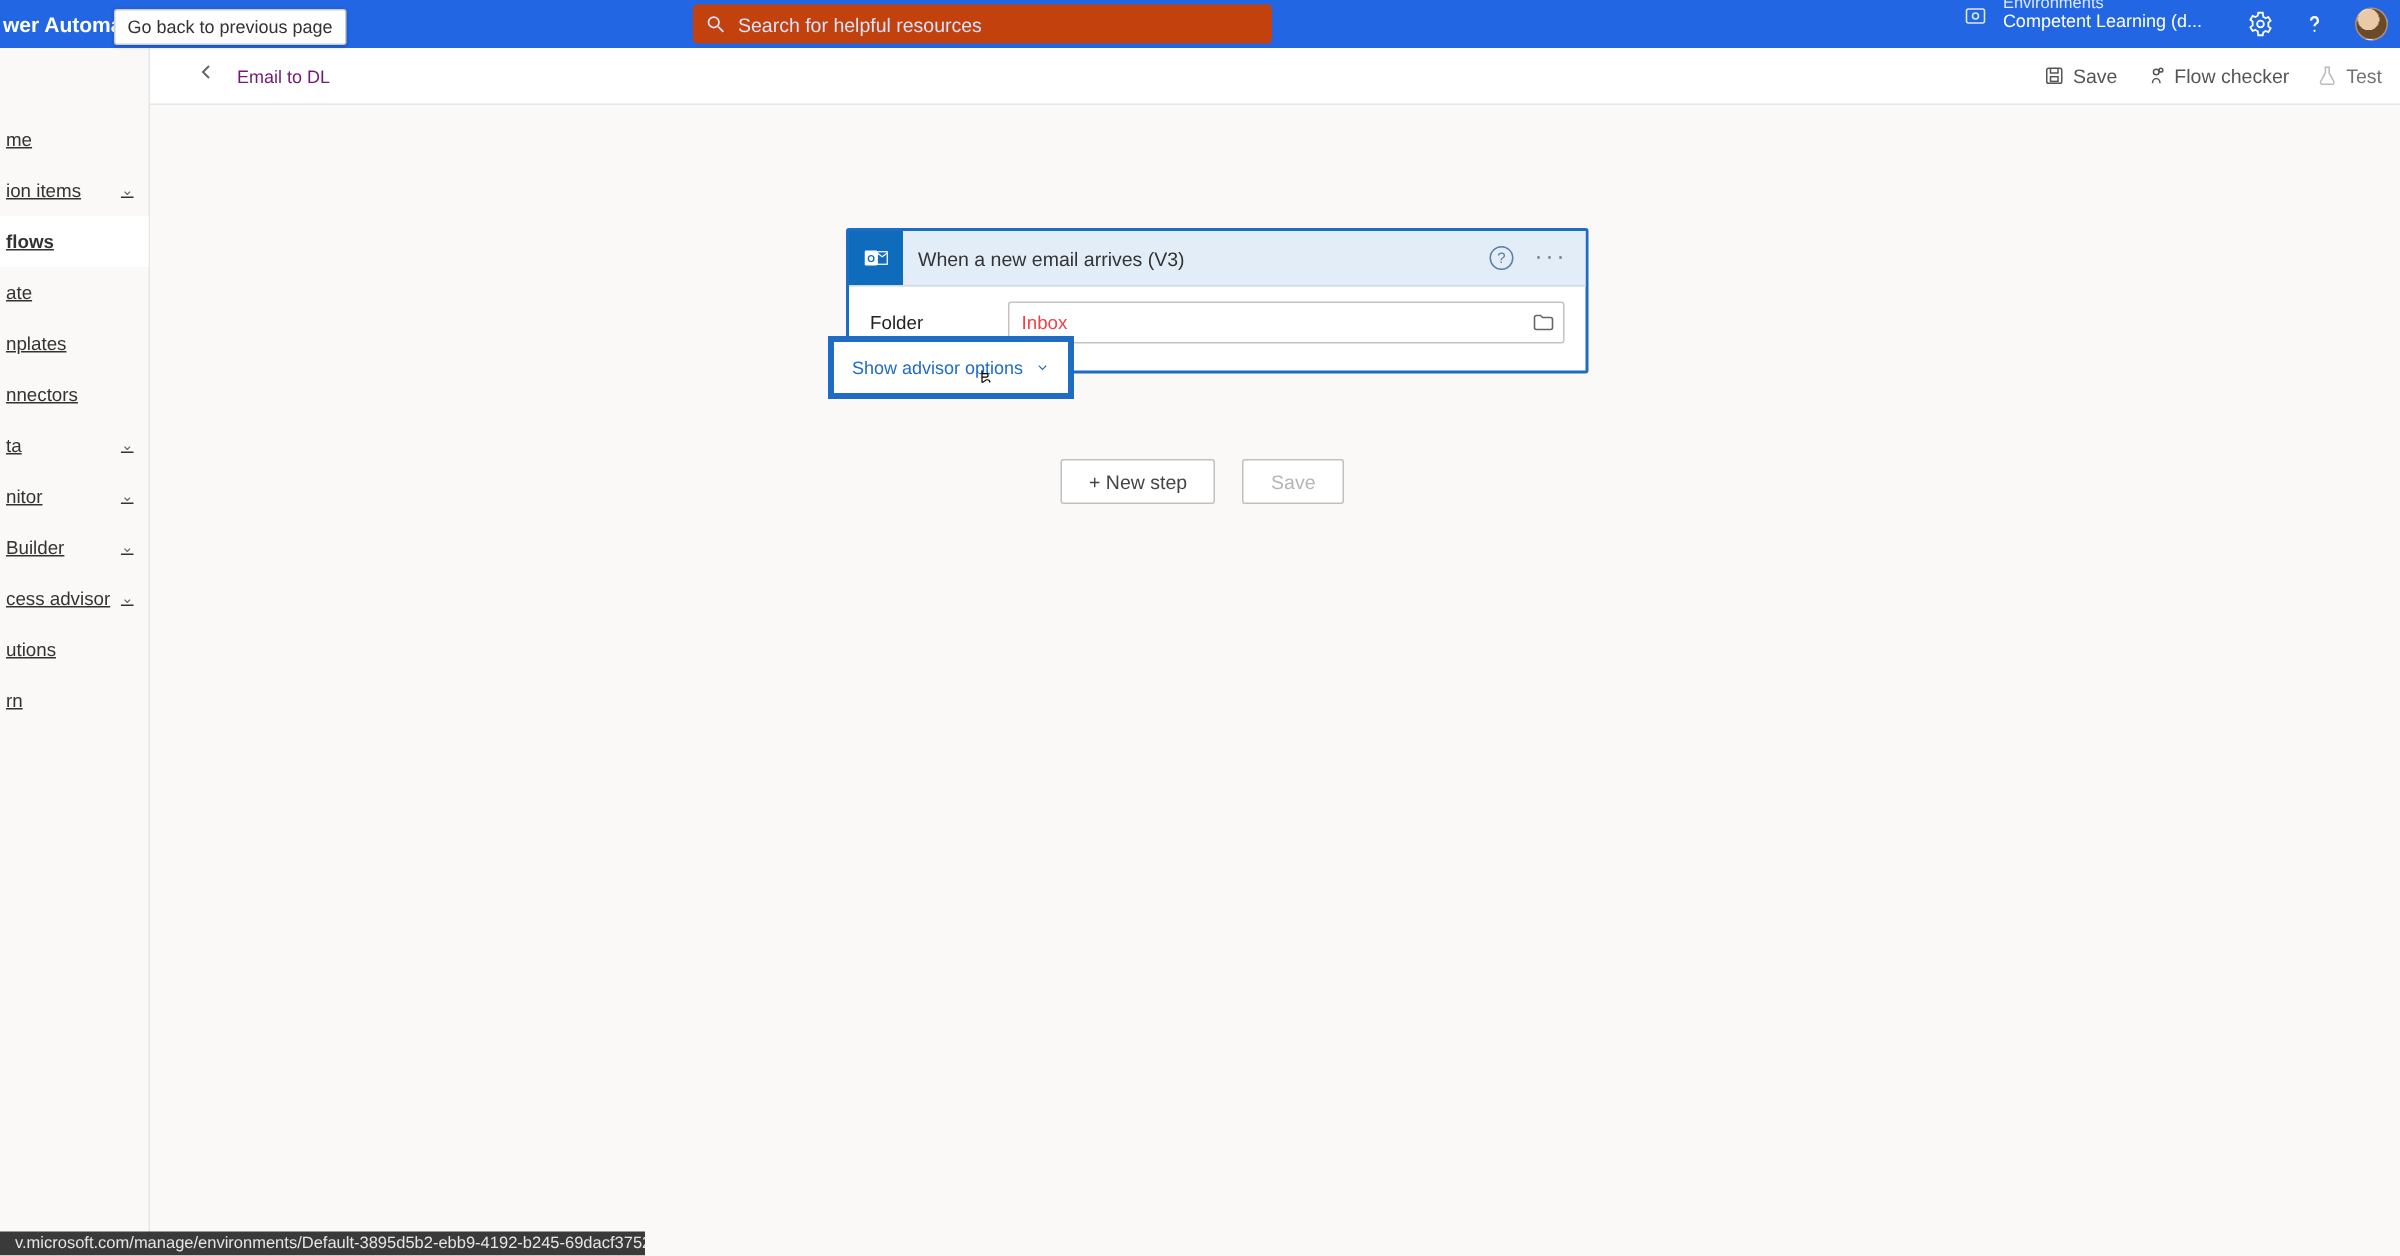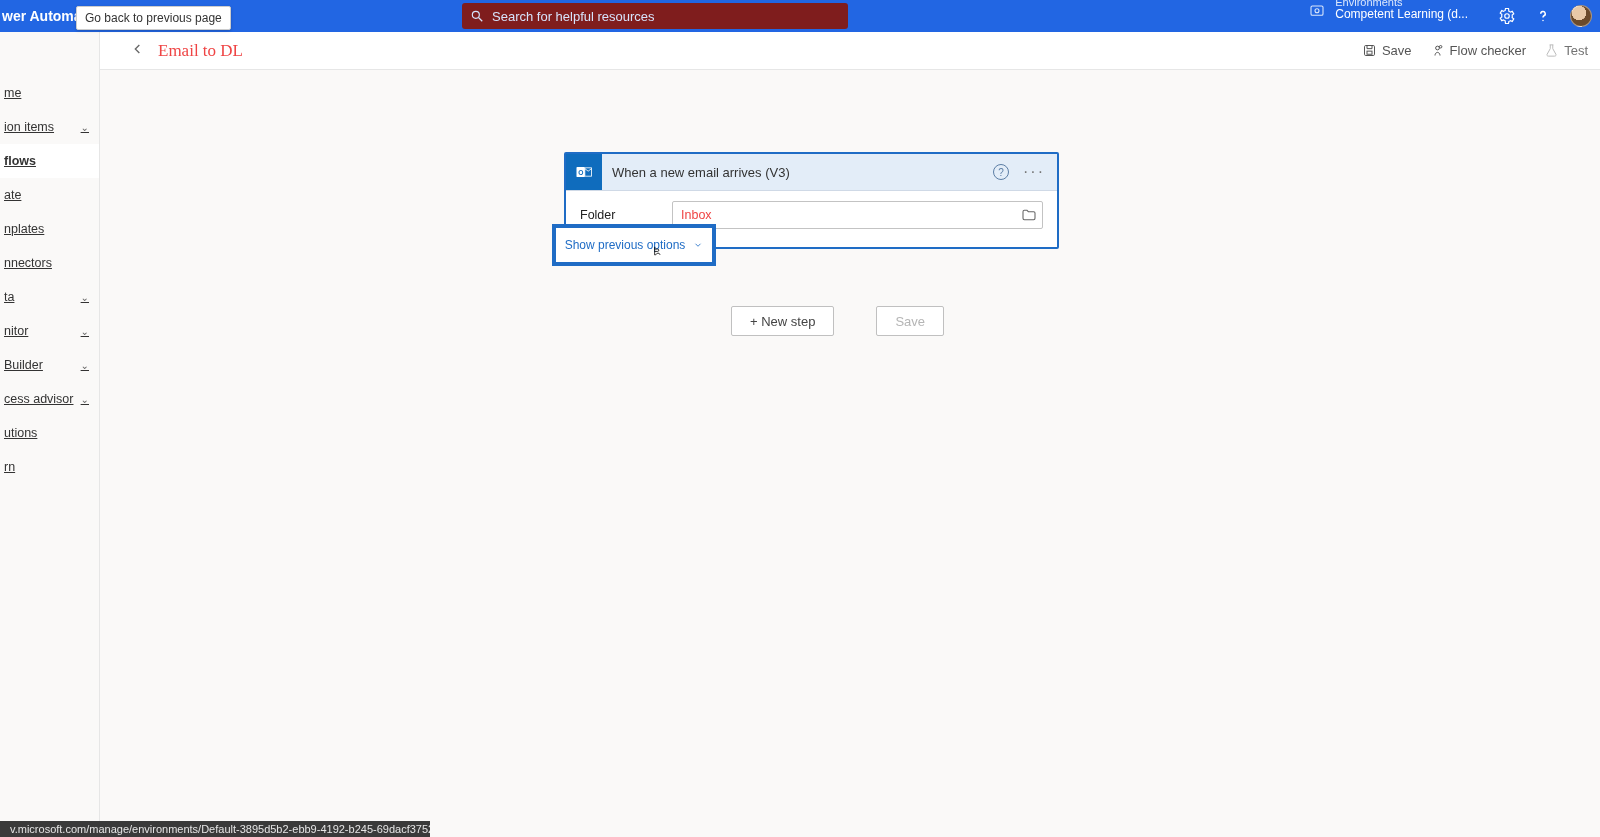--- a/index.html
+++ b/index.html
@@ -2,36 +2,36 @@
 <html><head>
 <meta charset="utf-8">
 <style>
 * { box-sizing: border-box; margin: 0; padding: 0; font-family: "Segoe UI", Arial, sans-serif; }
 body { background: #faf9f8; width: 1600px; height: 837px; overflow: hidden; position: relative; }
 
 
 .topbar { position: absolute; top: 0; left: 0; right: 0; height: 32px; background: #2266e3; display: flex; align-items: center; color: #fff; }
 .topbar-title { font-size: 14px; padding-left: 2px; font-weight: 600; color: #fff; }
 .tooltip-back { position: absolute; left: 76px; top: 6px; background: #fff; color: #333; font-size: 12px; border: 1px solid #ccc; border-radius: 2px; padding: 4px 8px; box-shadow: 0 1px 3px rgba(0,0,0,.2); z-index: 5; }
-.search-wrap { position: absolute; left: 462px; width: 386px; height: 26px; top: 3px; background: #7f1d1d; border-radius: 3px; display: flex; align-items: center; color: #d6e3fb; }
+.search-wrap { position: absolute; left: 462px; width: 386px; height: 26px; top: 3px; background: #c2410c; border-radius: 3px; display: flex; align-items: center; color: #d6e3fb; }
 .search-icon-svg { width: 14px; height: 14px; margin: 0 8px; }
 .search-input { background: transparent; border: 0; outline: 0; color: #d6e3fb; font-size: 13px; width: 300px; }
 .search-input::placeholder { color: #d6e3fb; }
 .env-block { position: absolute; right: 132px; top: 0; height: 20px; display: flex; align-items: flex-end; color: #dce8fc; }
 .env-block .env-icon { margin-right: 10px; }
 .env-text { font-size: 11px; line-height: 12px; color: #dce8fc; }
 .env-text .env-name { font-size: 12px; color: #fff; }
 .hdr-icons { position: absolute; right: 8px; top: 0; height: 32px; display: flex; align-items: center; gap: 18px; color: #fff; }
 .hdr-icon { width: 18px; height: 18px; display: flex; align-items: center; justify-content: center; cursor: pointer; }
 .avatar { width: 22px; height: 22px; border-radius: 50%; background: radial-gradient(circle at 40% 35%, #e8c9a8 0 40%, #6b4a2b 41% 100%); border: 1px solid rgba(255,255,255,.4); }
 
 
 .cmdbar { position: absolute; top: 32px; left: 100px; right: 0; height: 38px; background: #fff; border-bottom: 1px solid #e6e6e6; display: flex; align-items: center; }
 .back-arrow { margin-left: 30px; color: #666; cursor: pointer; }
-.flow-title { margin-left: 12px; font-size: 17px; color: #ef4444; font-family: Liberation Serif, serif; }
+.flow-title { margin-left: 12px; font-size: 12px; color: #701a75; }
 .cmd-right { position: absolute; right: 12px; display: flex; align-items: center; gap: 18px; color: #555; font-size: 13px; }
 .cmd-item { display: flex; align-items: center; gap: 5px; cursor: pointer; }
 .cmd-item.disabled { color: #737373; }
 .cmd-item svg { width: 15px; height: 15px; }
 
 
 .leftnav { position: absolute; left: 0; top: 32px; bottom: 0; width: 100px; background: #faf9f8; border-right: 1px solid #e6e6e6; padding-top: 44px; }
 .nav-item { height: 34px; display: flex; align-items: center; justify-content: space-between; font-size: 12.5px; color: #333; padding: 0 10px 0 4px; cursor: pointer; text-decoration: underline; }
 .nav-item.active { background: #fff; border-left: 0; font-weight: 600; }
 .chev { font-size: 10px; color: #666; }
@@ -55,21 +55,21 @@
 .inputwrap { flex: 1; position: relative; }
 .textinput { width: 100%; height: 28px; border: 1px solid #c3c3c3; border-radius: 2px; padding: 0 28px 0 8px; font-size: 12.5px; color: #ef4444; }
 .folder-icon { position: absolute; right: 6px; top: 6px; color: #666; cursor: pointer; }
 
 
 .adv-wrap { position: absolute; left: 452px; top: 154px; width: 164px; height: 42px; border: 4px solid #1f6cc5; background: #fff; display: flex; align-items: center; justify-content: center; z-index: 3; }
 .adv-link { color: #1f6cc5; font-size: 12px; display: flex; align-items: center; gap: 8px; cursor: pointer; }
 
 
 .stepbtns { position: absolute; left: 607px; top: 236px; display: flex; gap: 18px; }
-.btn { height: 30px; padding: 0 18px; background: #fff; border: 1px solid #c0c0c0; border-radius: 2px; font-size: 13px; color: #444; display: flex; align-items: center; cursor: pointer; margin-left: 24px; }
+.btn { height: 30px; padding: 0 18px; background: #fff; border: 1px solid #c0c0c0; border-radius: 2px; font-size: 13px; color: #444; display: flex; align-items: center; cursor: pointer; }
 .btn.disabled { color: #b5b5b5; cursor: default; }
 
 
 .statusurl { position: absolute; left: 0; bottom: 0; background: #3a3a3a; color: #e5e5e5; font-size: 11px; padding: 2px 10px; max-width: 430px; white-space: nowrap; overflow: hidden; }
 
 
 .cursor { position: absolute; left: 550px; top: 173px; width: 14px; height: 18px; z-index: 10; pointer-events: none; }
 </style>
 </head>
 <body>
@@ -219,21 +219,21 @@
                 <path d="M3 7a2 2 0 0 1 2-2h4l2 2h8a2 2 0 0 1 2 2v8a2 2 0 0 1-2 2H5a2 2 0 0 1-2-2z"></path>
               </svg>
           </span>
         </div>
       </div>
     </div>
   </div>
 
   <div class="adv-wrap">
     <div class="adv-link">
-      <span>Show previous options</span>
+      <span>Show advisor options</span>
       <svg width="10" height="10" viewBox="0 0 24 24" fill="none" stroke="#1f6cc5" stroke-width="2">
           <path d="M6 9l6 6 6-6"></path>
         </svg>
     </div>
   </div>
 
   <div class="stepbtns">
     <div class="btn">
         <span>+ New step</span>
       </div>

